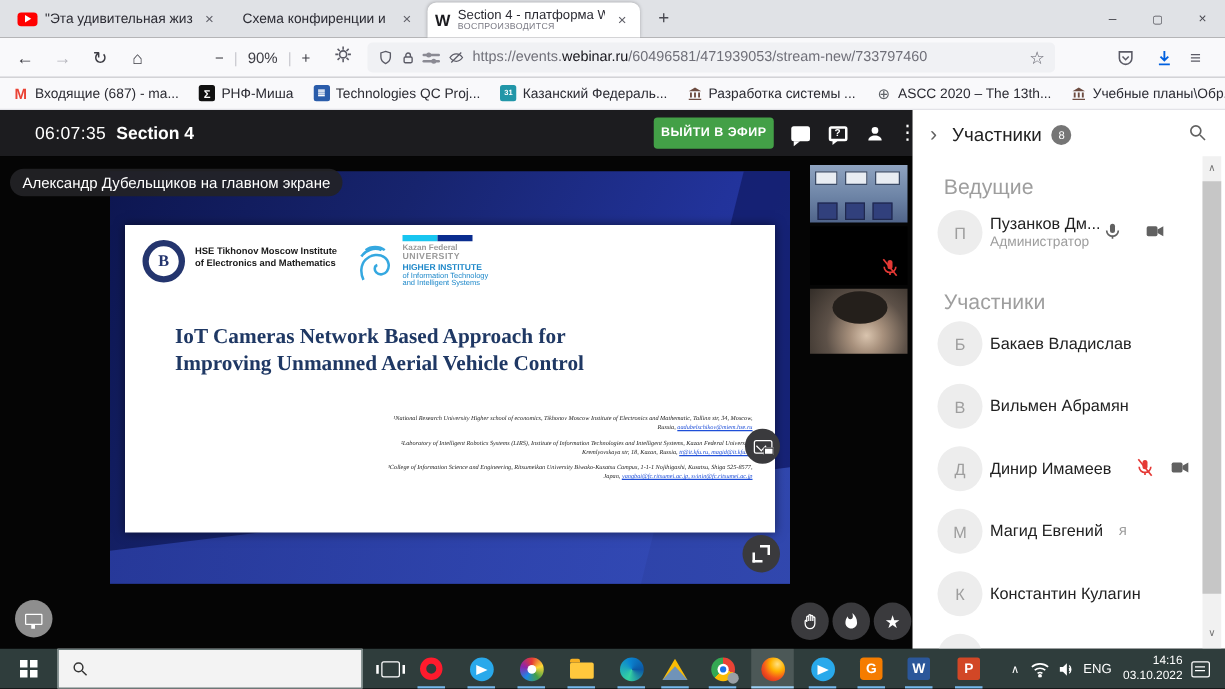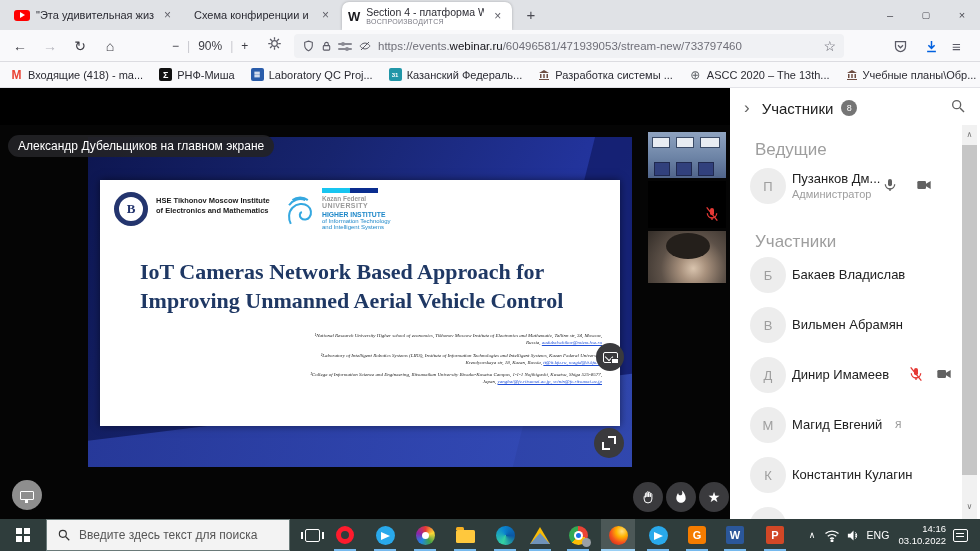--- a/index.html
+++ b/index.html
@@ -79,21 +79,21 @@
   .kfu-flag { width:56px; height:5px; display:flex; margin-bottom:2px; }
   .kfu-flag i { flex:1; } .kfu-flag .f1{background:#18c5f0;} .kfu-flag .f2{background:#0a2d8f;}
   .kfu-l1 { font-size:6.5px; color:#9a9a9a; font-weight:bold; }
   .kfu-l2 { font-size:7px; color:#9a9a9a; font-weight:bold; letter-spacing:.4px; }
   .kfu-l3 { font-size:6.8px; color:#1e88c9; font-weight:bold; margin-top:2px; }
   .kfu-l4 { font-size:6px; color:#1e88c9; }
   .lirs-wrap { margin-left:14px; display:flex; }
   .gear { width:40px; height:40px; margin-top:4px; color:#24356e; }
   .lirs-text { margin:5px 0 0 6px; font-size:7.5px; font-weight:bold; color:#1743a0; line-height:1.35; }
 
-  .slide-title { position:absolute; left:40px; top:78px; width:440px; font-family:"Liberation Serif",serif; font-weight:bold; font-size:22px; color:#1f3864; line-height:1.3; }
+  .slide-title { position:absolute; left:40px; top:78px; width:440px; font-family:"Liberation Serif",serif; font-weight:bold; font-size:17px; color:#1f3864; line-height:1.3; }
   .authors { position:absolute; left:40px; top:150px; width:140px; font-family:"Liberation Serif",serif; font-style:italic; font-size:8.5px; color:#111; line-height:1.55; }
   .authors .a0 { font-weight:bold; text-decoration:underline; }
   .affils { position:absolute; left:210px; top:152px; width:292px; font-family:"Liberation Serif",serif; font-style:italic; font-size:5px; color:#222; text-align:right; line-height:1.45; }
   .affils p { margin-bottom:5px; }
   .affils .mail { color:#1f4fd8; text-decoration:underline; }
 
   .banner { position:absolute; background:rgba(35,35,38,.92); color:#fff; font-size:12px; padding:4px 10px; border-radius:3px; white-space:nowrap; }
   .banner.pill { border-radius:12px; }
 
   .thumb { position:absolute; left:648px; width:78px; overflow:hidden; background:#111; }
@@ -254,29 +254,29 @@
         <path d="M12 3v12M7 10l5 5 5-5"></path>
           <line x1="5" y1="20" x2="19" y2="20"></line>
       </svg>
     </div>
     <div class="tool-right" style="left:952px;font-size:15px;color:#5b5b66;">≡</div>
   </div>
 
   <div class="bookmarks">
     <span class="bm">
         <span class="bm-ic ic-gmail">M</span>
-        <span>Входящие (418) - ma...</span>
+        <span>Входящие (687) - ma...</span>
       </span>
     <span class="bm">
         <span class="bm-ic ic-rnf">Σ</span>
         <span>РНФ-Миша</span>
       </span>
     <span class="bm">
         <span class="bm-ic ic-tn">≣</span>
-        <span>Laboratory QC Proj...</span>
+        <span>Technologies QC Proj...</span>
       </span>
     <span class="bm">
         <span class="bm-ic ic-kfu">31</span>
         <span>Казанский Федераль...</span>
       </span>
     <span class="bm">
       <svg class="bank" viewBox="0 0 24 24" fill="#6d4c41">
           <path d="M12 2L2 8h20zM4 10h3v8H4zm6.5 0h3v8h-3zm6.5 0h3v8h-3zM2 20h20v2H2z"></path>
         </svg>
       <span>Разработка системы ...</span>
@@ -286,20 +286,38 @@
         <span>ASCC 2020 – The 13th...</span>
       </span>
     <span class="bm">
       <svg class="bank" viewBox="0 0 24 24" fill="#6d4c41">
           <path d="M12 2L2 8h20zM4 10h3v8H4zm6.5 0h3v8h-3zm6.5 0h3v8h-3zM2 20h20v2H2z"></path>
         </svg>
       <span>Учебные планы\Обр...</span>
       </span>
   </div>
 
+  <div class="wheader">
+    <span class="timer">06:07:35</span>
+    <span class="room-title">Section 4</span>
+    <button class="golive">ВЫЙТИ В ЭФИР</button>
+    <div class="hico" style="left:630px;">
+        <span class="bubble"></span>
+      </div>
+    <div class="hico" style="left:660px;">
+        <span class="bubble-q">?</span>
+      </div>
+    <div class="hico" style="left:690px;">
+      <svg width="16" height="16" viewBox="0 0 24 24" fill="#fff">
+          <circle cx="12" cy="8" r="4"></circle>
+          <path d="M4 20c0-4 4-6 8-6s8 2 8 6z"></path>
+        </svg>
+    </div>
+    <div class="hico dots" style="left:716px;">⋮</div>
+  </div>
 
   <div class="stage">
     <div class="share">
       <div class="deco2"></div>
       <div class="deco1"></div>
 
       <div class="slide">
         <div class="logorow">
           <div class="hse-logo">В</div>
           <div class="hse-text">HSE Tikhonov Moscow Institute of Electronics and Mathematics</div>
@@ -475,21 +493,20 @@
           <i></i>
           <i></i>
           <i></i>
         </span>
     </div>
     <div class="tsearch">
       <svg width="14" height="14" viewBox="0 0 24 24" fill="none" stroke="#333" stroke-width="2">
           <circle cx="10" cy="10" r="6"></circle>
           <line x1="15" y1="15" x2="21" y2="21"></line>
         </svg>
-      <span class="tsearch-text">Введите здесь текст для поиска</span>
     </div>
 
     <div class="slot" style="left:295px;">
         <span class="tv-ico"></span>
       </div>
     <div class="slot run" style="left:328px;">
         <span class="opera"></span>
       </div>
     <div class="slot run" style="left:368px;">
         <span class="tg"></span>

